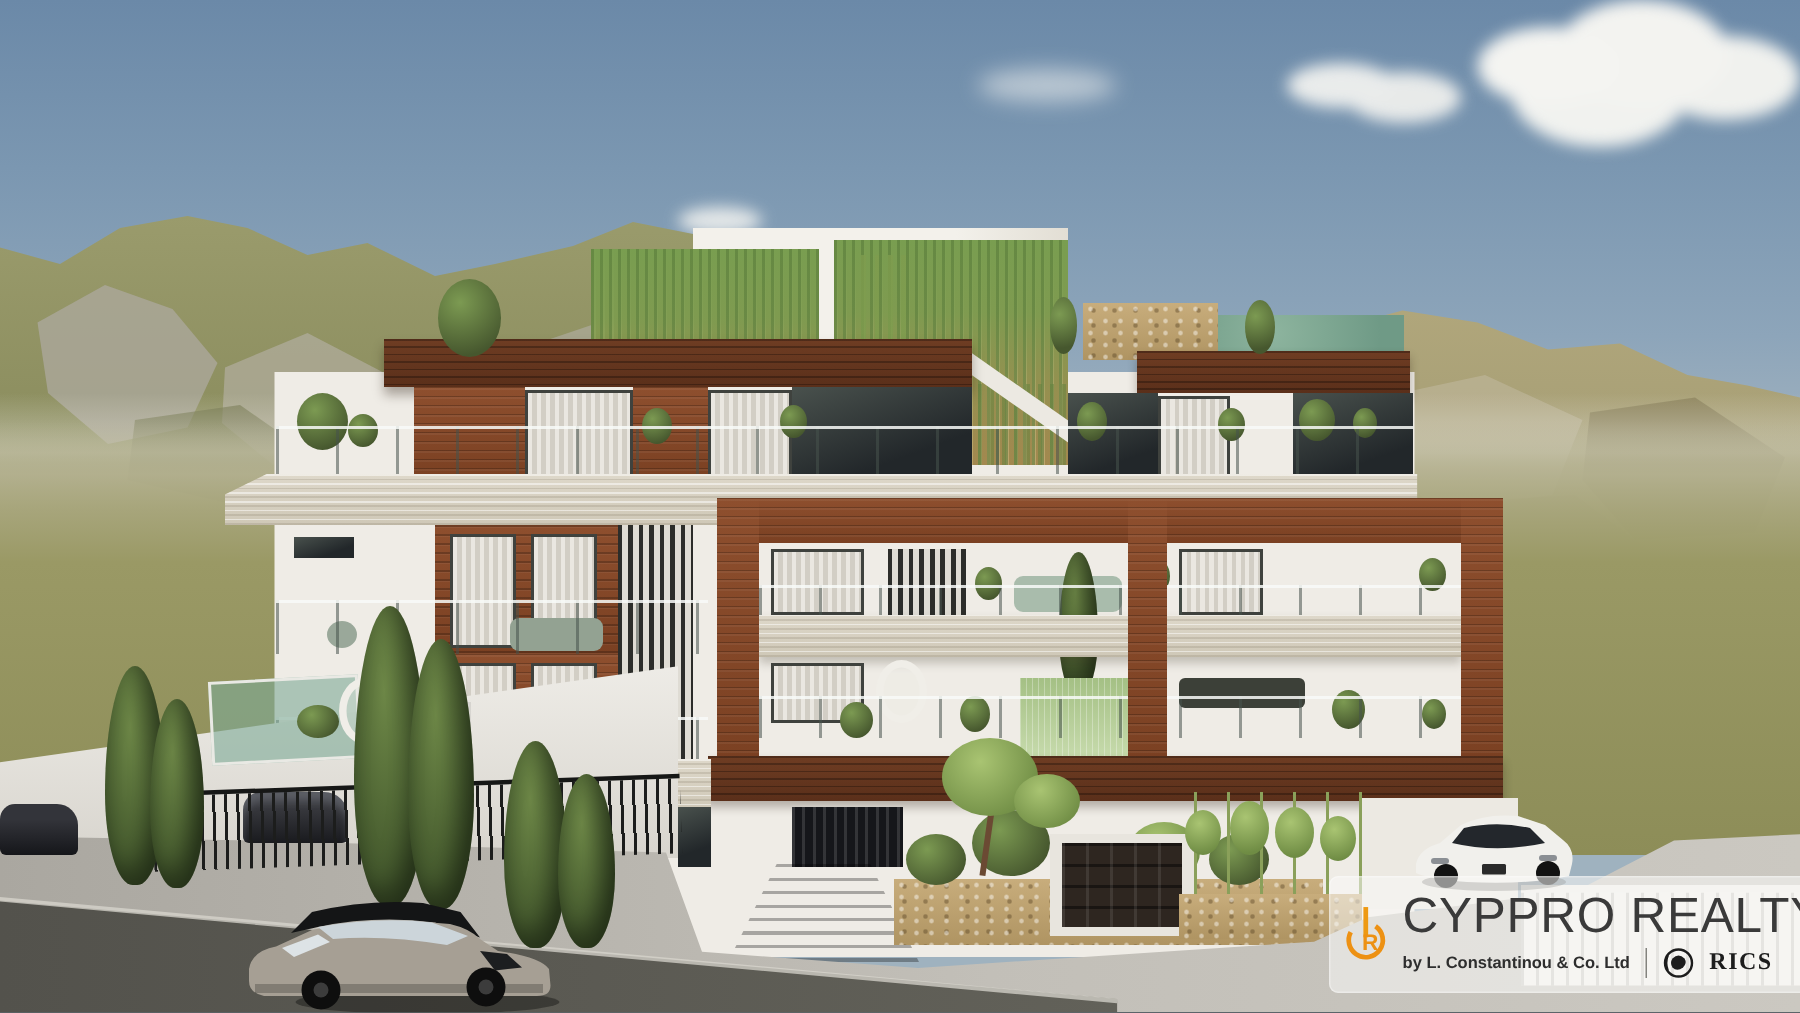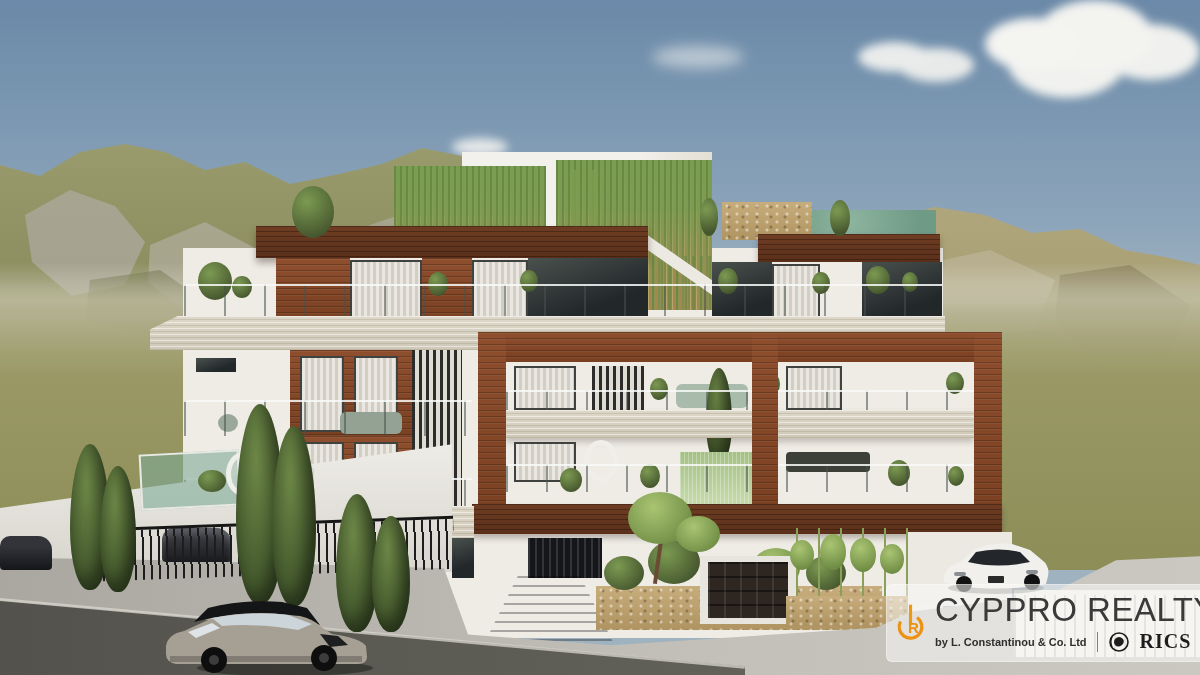--- a/index.html
+++ b/index.html
@@ -28,21 +28,21 @@
   .bamboo-screen{background:repeating-linear-gradient(90deg,#bda46c 0 3px,#a3884f 3px 6px)}
   .vine-overlay{background-image:repeating-linear-gradient(90deg,rgba(86,120,56,.55) 0 2px,rgba(0,0,0,0) 2px 6px),linear-gradient(180deg,rgba(120,158,80,.98) 0%,rgba(120,158,80,.85) 32%,rgba(122,160,82,.3) 68%,rgba(122,160,82,0) 100%)}
   
   .wm-band{display:flex;align-items:center;gap:10px;
            background:rgba(250,250,247,.55);border-radius:6px 0 0 6px;
            box-shadow:0 0 0 1px rgba(255,255,255,.35) inset}
   .wm-brand{font-size:33px;font-weight:400;letter-spacing:.5px;color:#3a3a3a;line-height:1.05;white-space:nowrap}
   .wm-row{display:flex;align-items:center;gap:10px;margin-top:3px}
   .wm-byline{font-size:11px;font-weight:700;color:#2e2e2e;white-space:nowrap}
   .wm-div{width:1px;height:20px;background:#83837e}
-  .wm-rics{font-family:"Liberation Serif",serif;font-weight:700;font-size:20px;letter-spacing:1px;color:#1d1d1d}
+  .wm-rics{font-family:"Liberation Serif",serif;font-weight:700;font-size:16px;letter-spacing:1px;color:#1d1d1d}
 </style>
 </head>
 <body>
 
 <div class="stage">
 
   <div class="abs" style="left:0;top:0;width:1200px;height:560px;
               background:linear-gradient(180deg,#6b89a8 0%,#7b97b1 20%,#8da5ba 40%,#aab8c1 60%,#c8cac1 82%,#d6d3c6 100%)"></div>
 
   <div class="abs cloud" style="left:985px;top:18px;width:95px;height:52px;box-shadow:62px -8px 0 10px #f3f3f0,118px 8px 0 2px #f0f1ee,34px 16px 0 12px #f1f2ef"></div>

